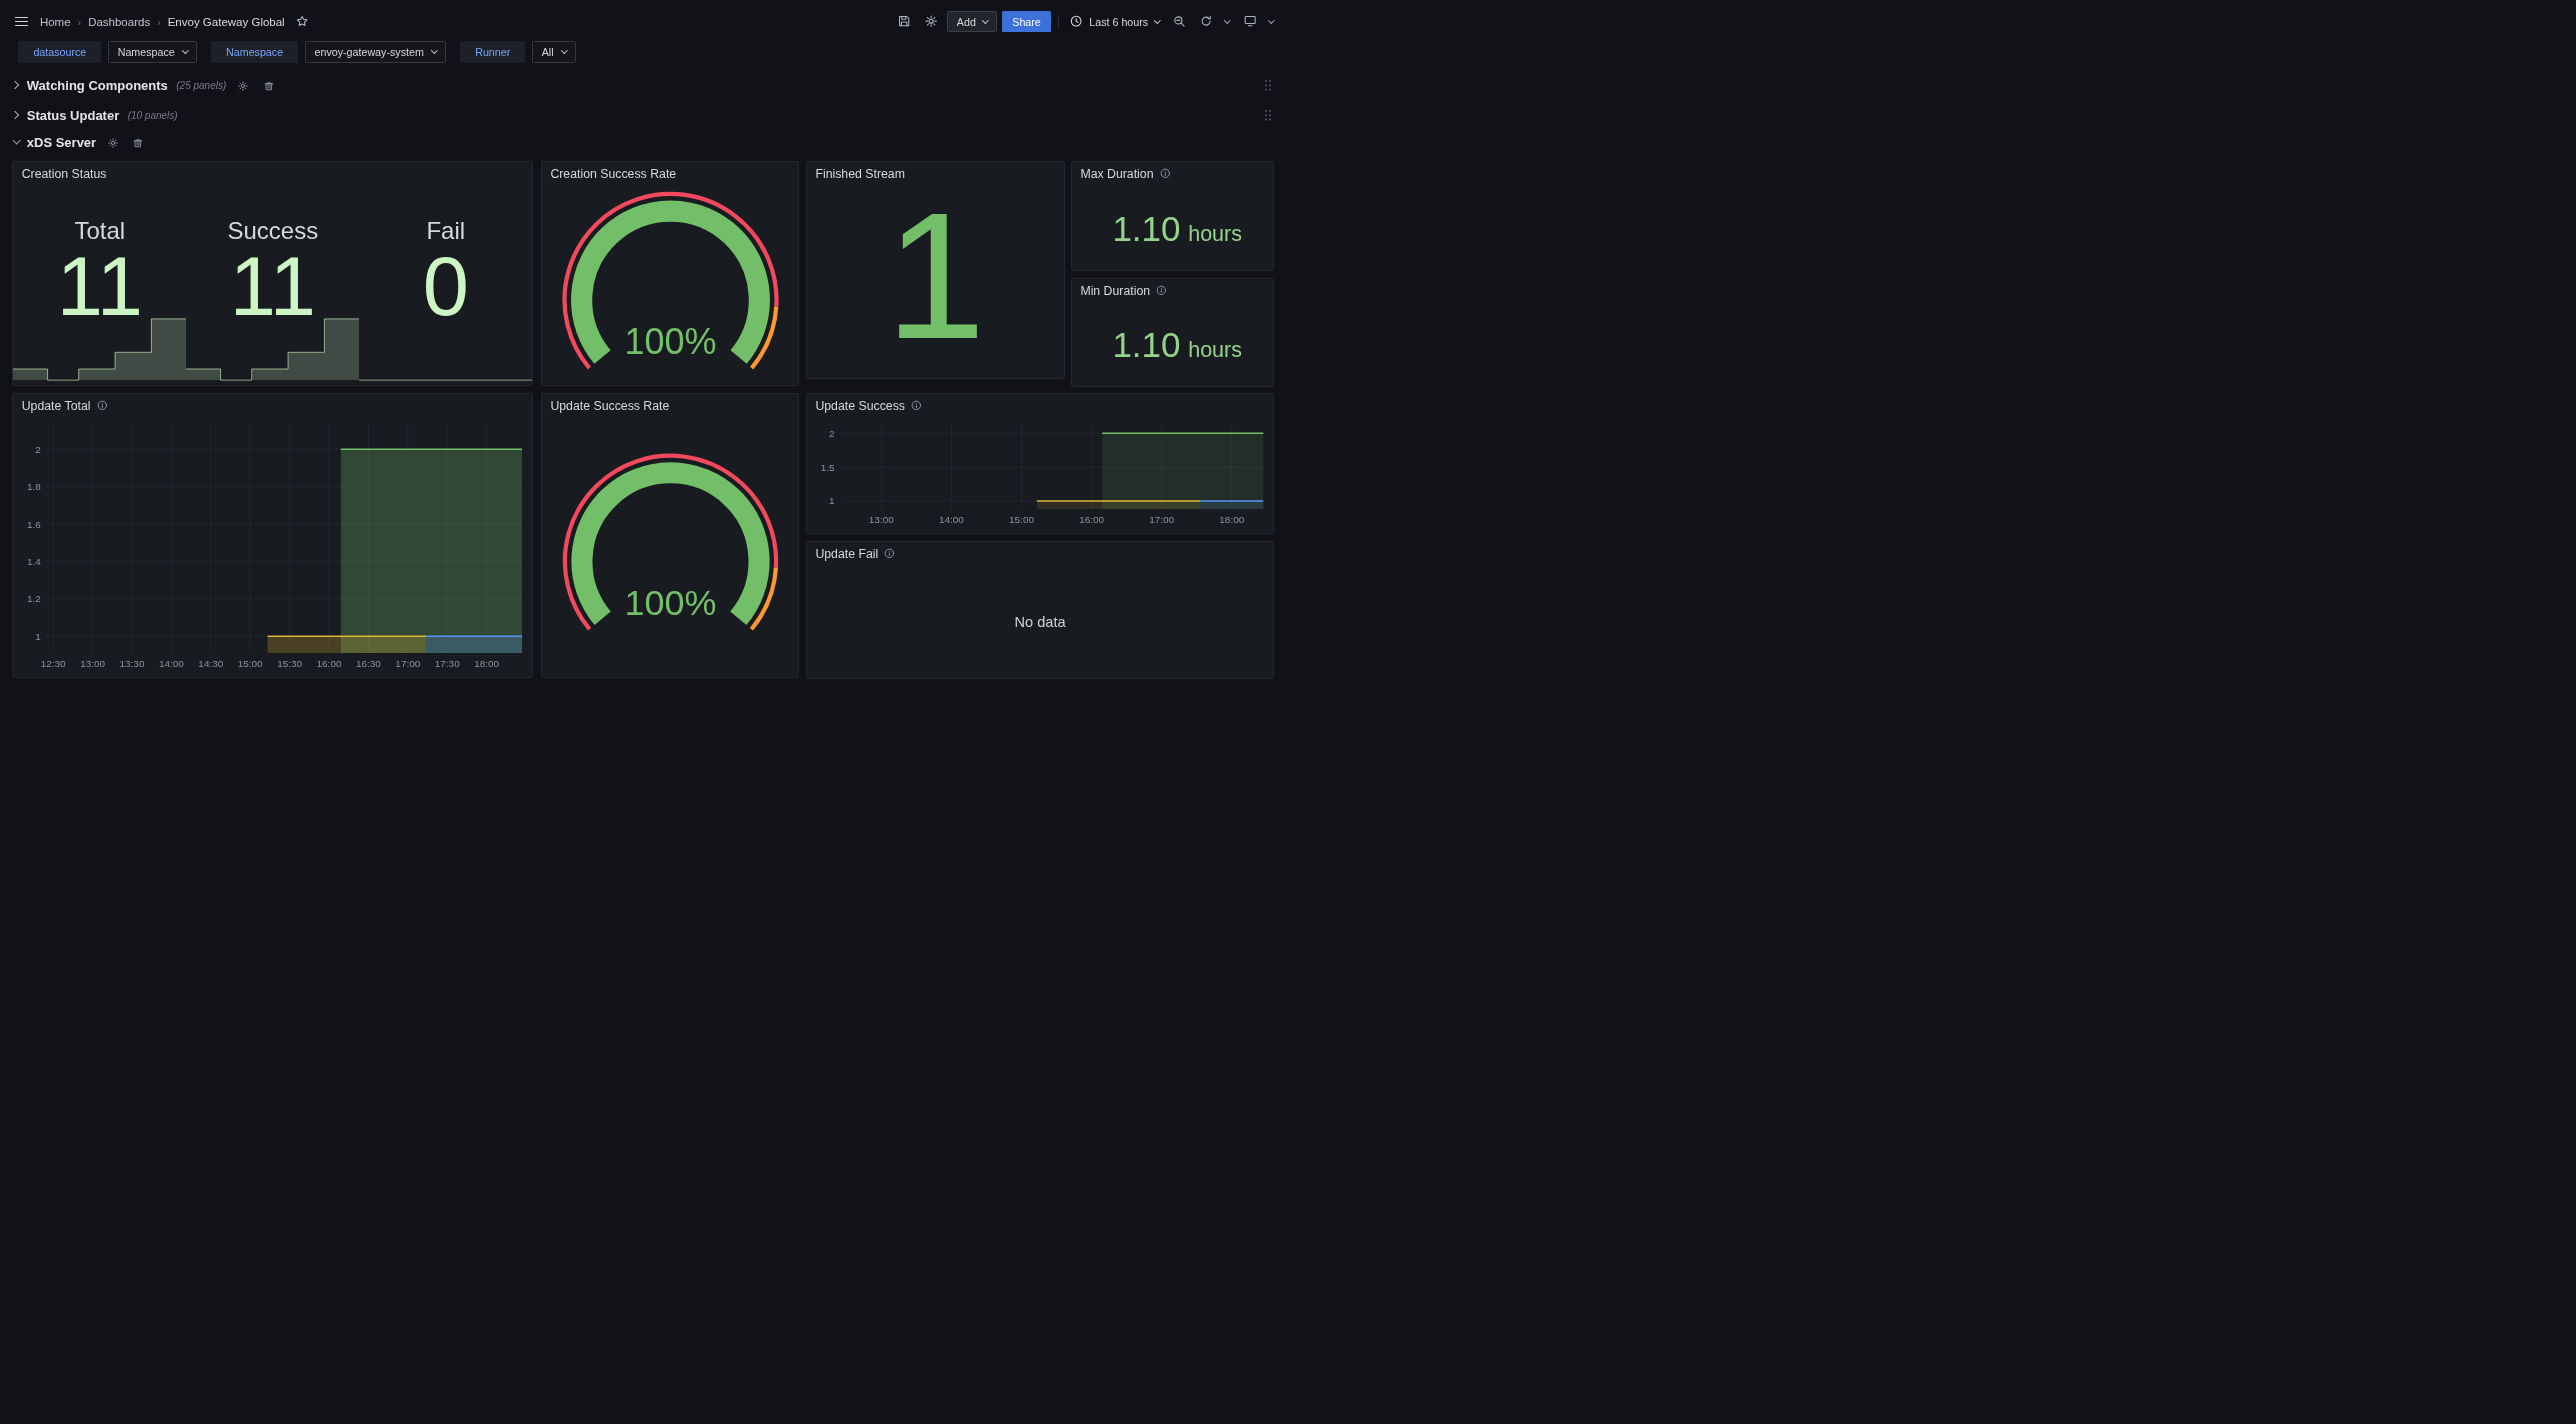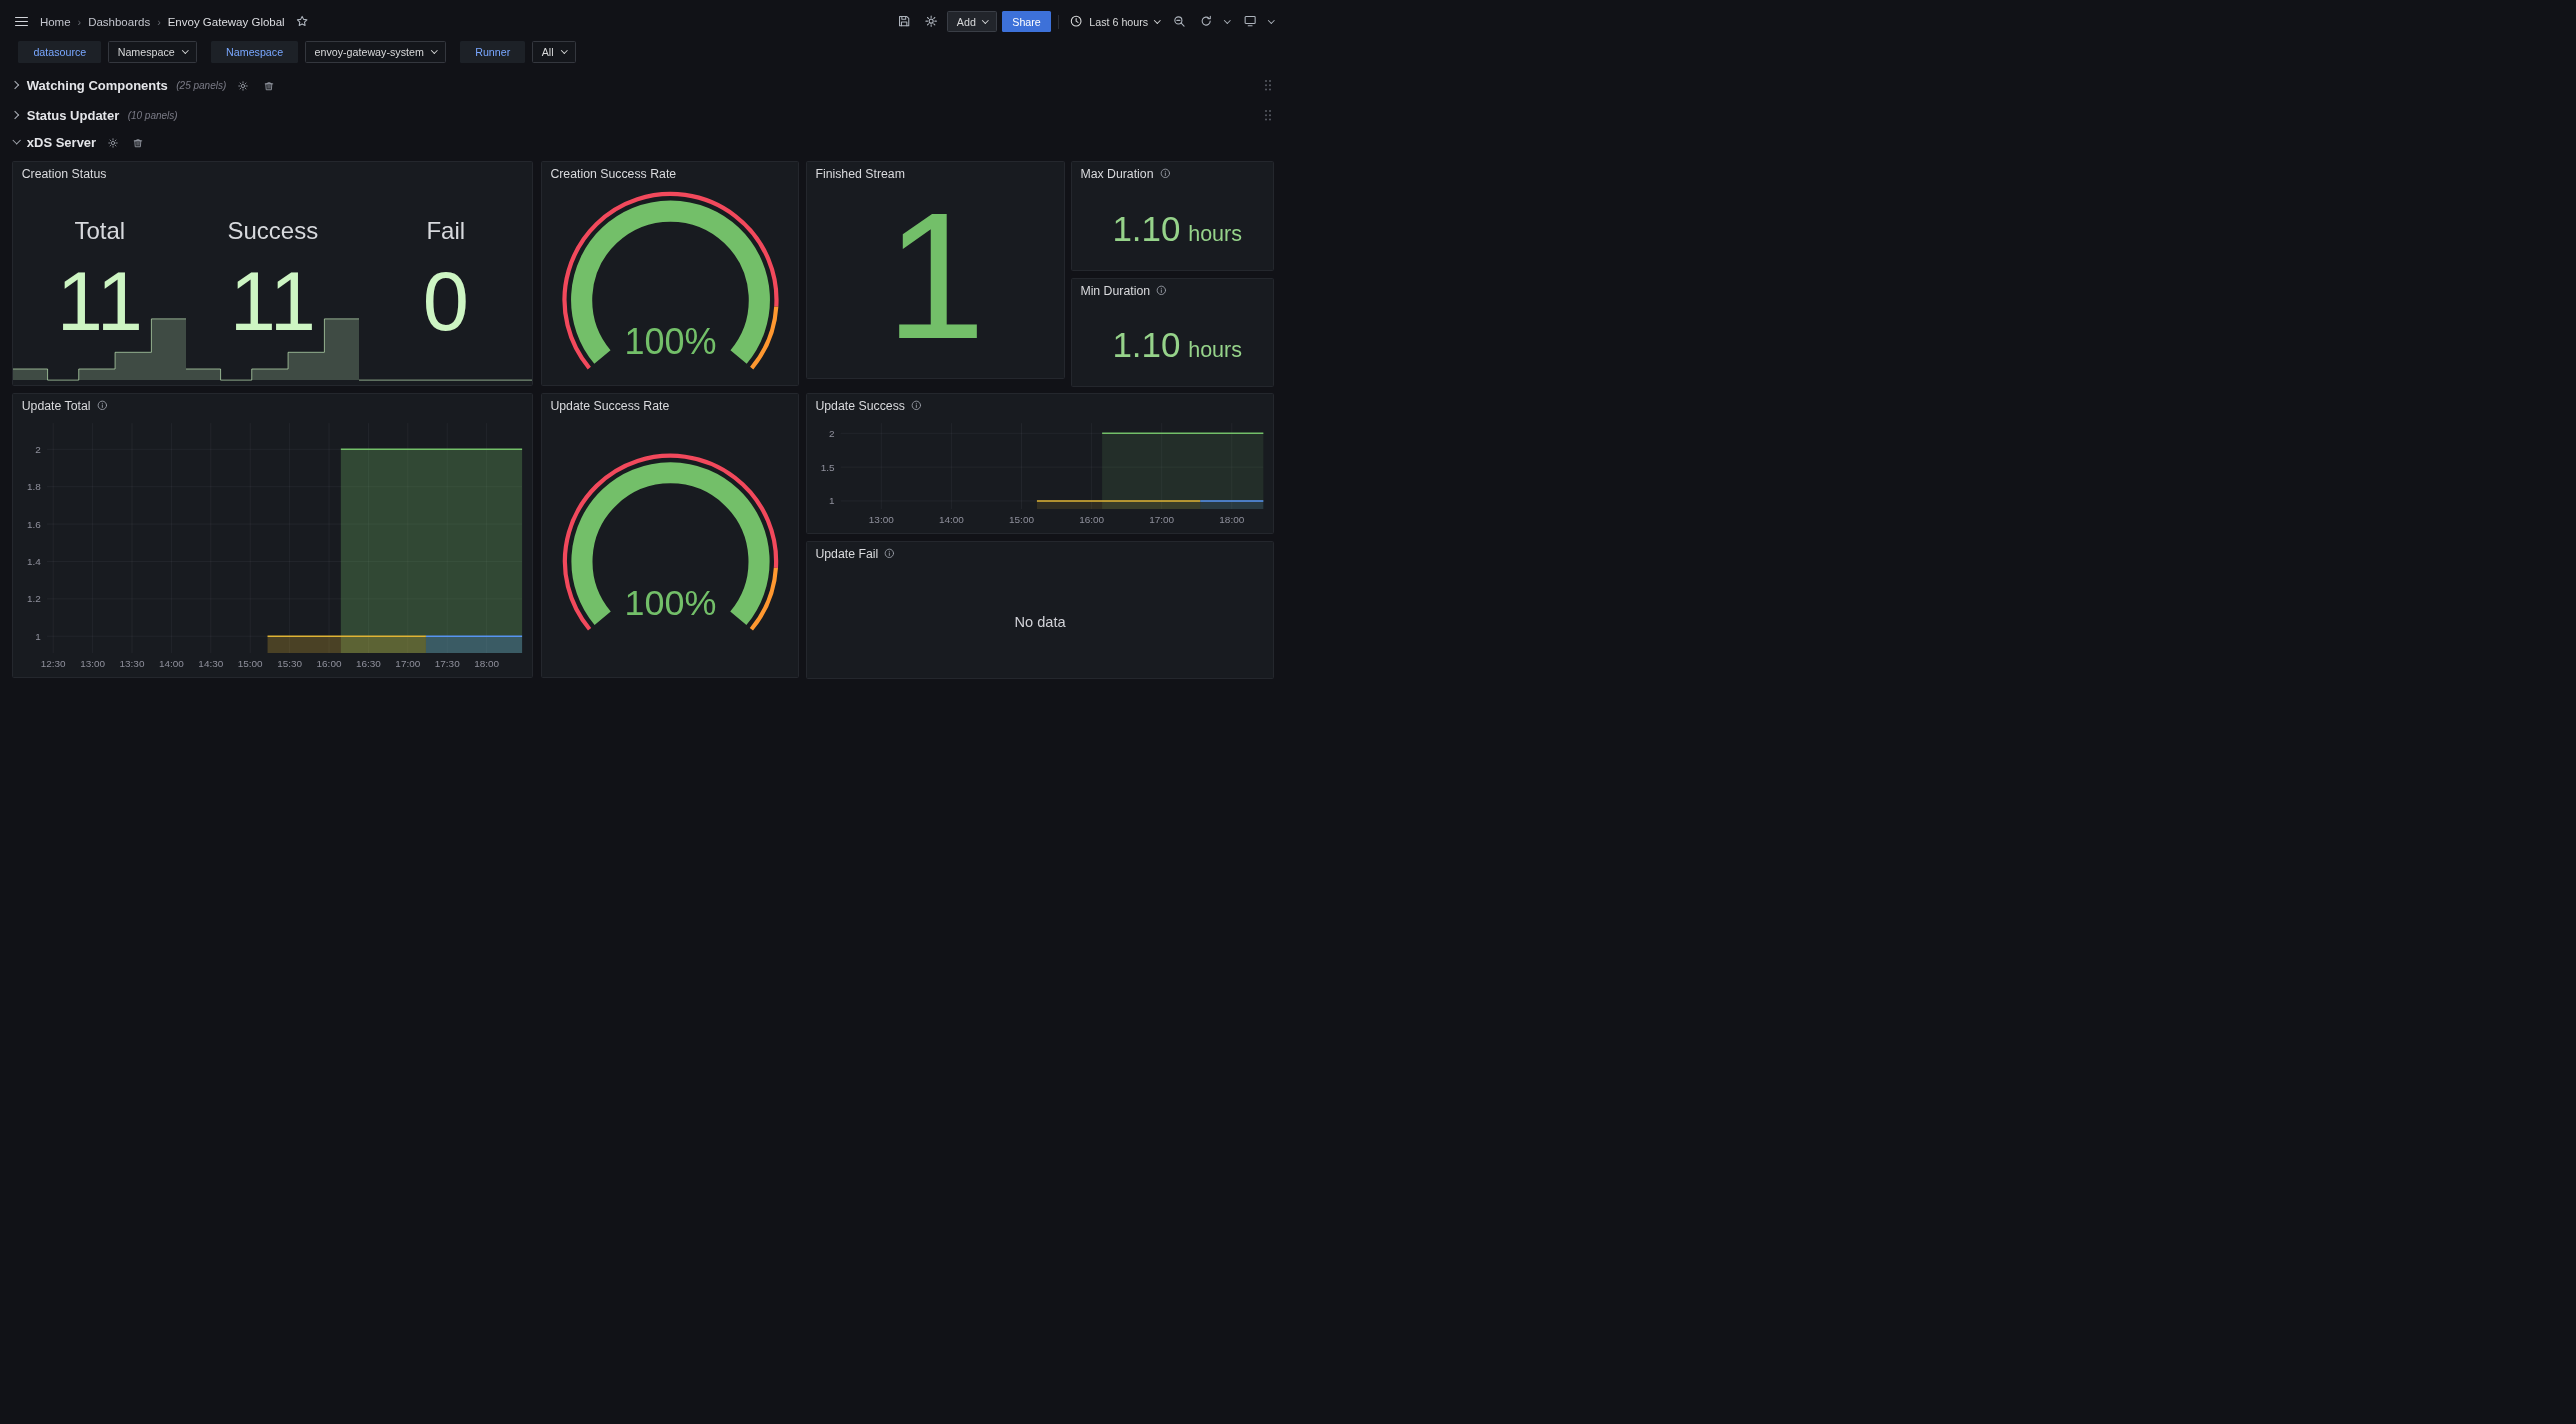--- a/index.html
+++ b/index.html
@@ -51,21 +51,21 @@
 .drag-handle i:last-child{right:1.2px}
 
 
 .panel{position:absolute;background:#181b20;border:0.8px solid #24272d;border-radius:1.5px}
 .phead{height:23px;display:flex;align-items:center;gap:6.1px;padding:0 8.4px;cursor:pointer}
 .phead h2{font-size:12.3px;font-weight:500;margin:0;color:#d9dadd}
 
 .stat3{position:absolute;left:0;right:0;top:23px;bottom:0;display:flex}
 .stat-col{flex:1;position:relative;text-align:center}
 .stat-label{margin-top:32px;font-size:24px;color:#d7d9dd}
-.stat-value{margin-top:15px;font-size:83px;line-height:1;font-weight:500;color:var(--green_pale,#cdf5c3);position:relative;z-index:2}
+.stat-value{margin-top:0;font-size:83px;line-height:1;font-weight:500;color:var(--green_pale,#cdf5c3);position:relative;z-index:2}
 .spark{position:absolute;left:0;right:0;bottom:0;height:71px;z-index:1}
 
 .gauge{position:absolute;left:6.1px;right:6.1px;top:23px;bottom:9.2px}
 .bignum{position:absolute;left:0;right:0;top:23px;bottom:0;display:flex;align-items:center;justify-content:center;font-size:180px;font-weight:500;color:var(--green,#73bf69);line-height:1;padding-bottom:10.7px}
 .duration{position:absolute;right:31px;top:62%;transform:translateY(-50%);display:flex;align-items:baseline;gap:7.7px;color:var(--green_light,#96d38a)}
 .dur-val{font-size:35px;font-weight:500}
 .dur-unit{font-size:21.5px;font-weight:500}
 .chart{position:absolute;left:6.1px;right:6.1px;top:23px;bottom:4.6px}
 .nodata{position:absolute;left:0;right:0;top:23px;bottom:0;display:flex;align-items:center;justify-content:center;font-size:14.6px;color:#d2d3d8}
 svg text{font-family:"Liberation Sans","DejaVu Sans",sans-serif}

